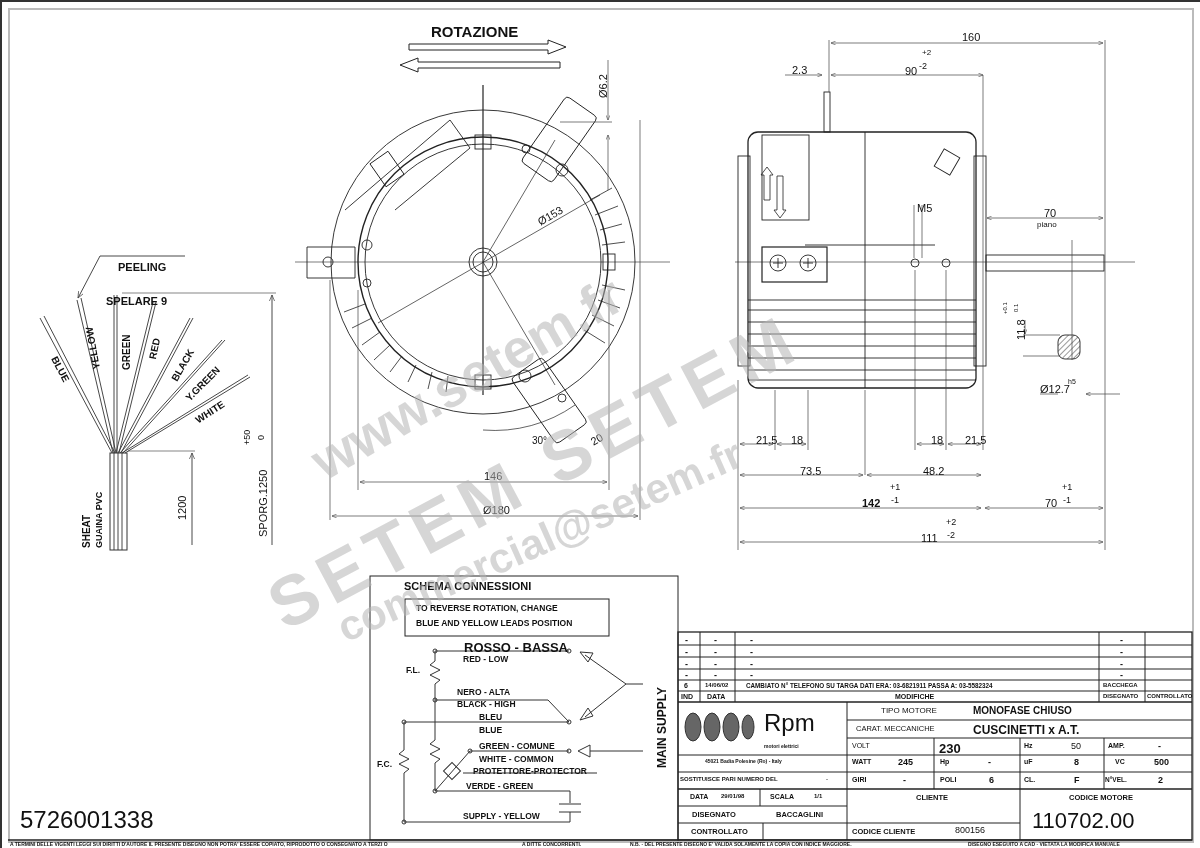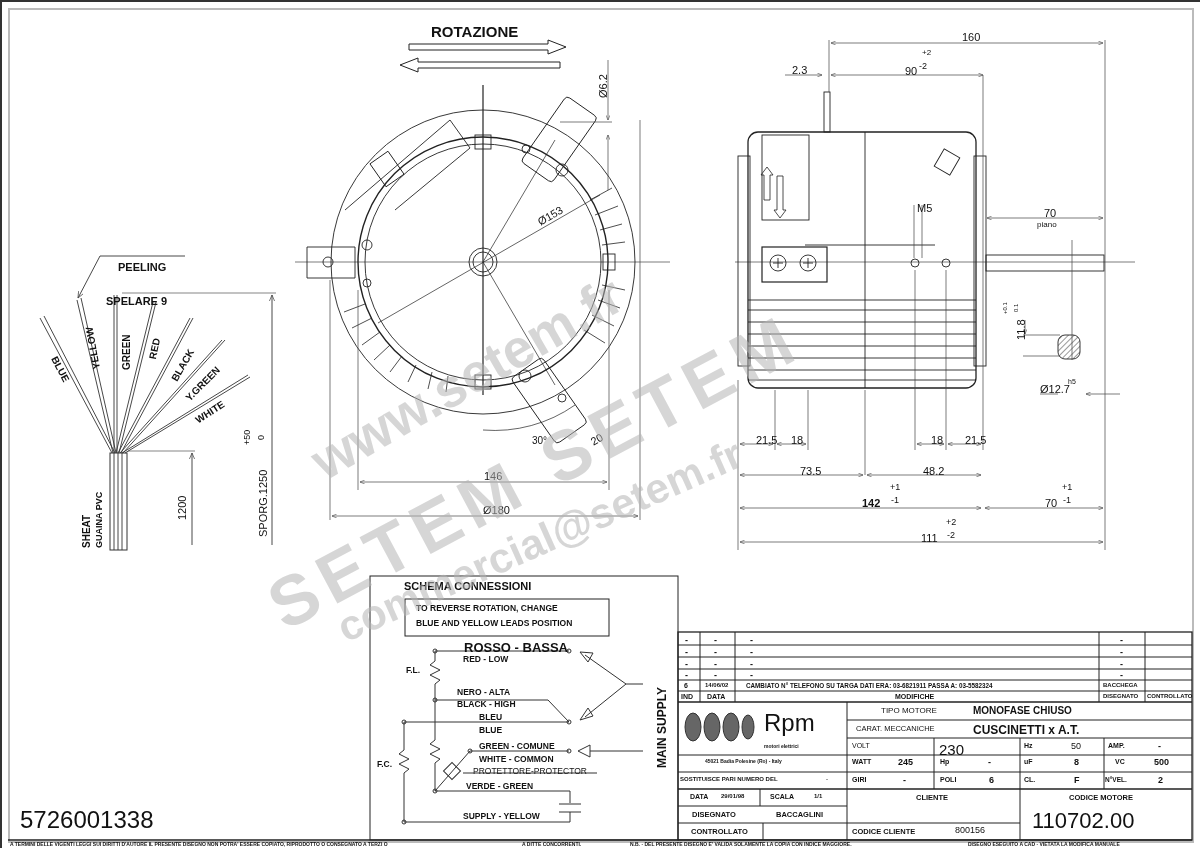--- a/index.html
+++ b/index.html
@@ -332,21 +332,21 @@
 <div class="t" style="left:416px;top:619px;font-size:8.5px;font-weight:bold;">BLUE AND YELLOW LEADS POSITION</div>
 <div class="t" style="left:464px;top:641px;font-size:13px;font-weight:bold;">ROSSO - BASSA</div>
 <div class="t" style="left:463px;top:655px;font-size:8.5px;font-weight:bold;">RED - LOW</div>
 <div class="t" style="left:406px;top:666px;font-size:8.5px;font-weight:bold;">F.L.</div>
 <div class="t" style="left:457px;top:688px;font-size:8.5px;font-weight:bold;">NERO - ALTA</div>
 <div class="t" style="left:457px;top:700px;font-size:8.5px;font-weight:bold;">BLACK - HIGH</div>
 <div class="t" style="left:479px;top:713px;font-size:8.5px;font-weight:bold;">BLEU</div>
 <div class="t" style="left:479px;top:726px;font-size:8.5px;font-weight:bold;">BLUE</div>
 <div class="t" style="left:479px;top:742px;font-size:8.5px;font-weight:bold;">GREEN - COMUNE</div>
 <div class="t" style="left:479px;top:755px;font-size:8.5px;font-weight:bold;">WHITE - COMMON</div>
-<div class="t" style="left:473px;top:767px;font-size:8.5px;font-weight:normal;">PROTETTORE-PROTECTOR</div>
+<div class="t" style="left:473px;top:767px;font-size:8.5px;font-weight:bold;">PROTETTORE-PROTECTOR</div>
 <div class="t" style="left:466px;top:782px;font-size:8.5px;font-weight:bold;">VERDE - GREEN</div>
 <div class="t" style="left:463px;top:812px;font-size:8.5px;font-weight:bold;">SUPPLY - YELLOW</div>
 <div class="t" style="left:377px;top:760px;font-size:8.5px;font-weight:bold;">F.C.</div>
 <div class="t" style="left:656px;top:768px;font-size:12px;font-weight:bold;transform:rotate(-90deg);transform-origin:left top;">MAIN SUPPLY</div>
 
 <div class="t" style="left:20px;top:808px;font-size:24px;">5726001338</div>
 
 <div>
   <div class="lbl" style="left:685px;top:635px;">-</div>
   <div class="lbl" style="left:714px;top:635px;">-</div>
@@ -378,21 +378,21 @@
 <div class="t" style="left:764px;top:711px;font-size:24px;">Rpm</div>
 <div class="t" style="left:764px;top:744px;font-size:5px;font-weight:bold;">motori elettrici</div>
 <div class="t" style="left:705px;top:759px;font-size:5px;font-weight:bold;">45021 Badia Polesine (Ro) - Italy</div>
 
 <div class="lbl" style="left:875px;top:706px;font-size:8px;font-weight:normal;margin-left:6px;">TIPO MOTORE</div>
 <div class="val" style="left:973px;top:705px;font-size:10px;">MONOFASE CHIUSO</div>
 <div class="lbl" style="left:856px;top:724px;font-size:7.5px;font-weight:normal;">CARAT. MECCANICHE</div>
 <div class="val" style="left:973px;top:723px;font-size:12px;">CUSCINETTI x A.T.</div>
 
 <div class="lbl" style="left:852px;top:742px;font-size:7px;font-weight:normal;">VOLT</div>
-<div class="val" style="left:939px;top:741px;font-size:15px;font-weight:normal;">230</div>
+<div class="val" style="left:939px;top:741px;font-size:13px;font-weight:bold;">230</div>
 <div class="lbl" style="left:1024px;top:742px;font-size:7px;">Hz</div>
 <div class="val" style="left:1071px;top:741px;font-size:9px;font-weight:normal;">50</div>
 <div class="lbl" style="left:1108px;top:742px;font-size:7px;">AMP.</div>
 <div class="val" style="left:1158px;top:741px;font-size:9px;">-</div>
 
 <div class="lbl" style="left:852px;top:758px;font-size:7px;">WATT</div>
 <div class="val" style="left:898px;top:757px;font-size:9px;">245</div>
 <div class="lbl" style="left:940px;top:758px;font-size:7px;">Hp</div>
 <div class="val" style="left:988px;top:757px;font-size:9px;">-</div>
 <div class="lbl" style="left:1024px;top:758px;font-size:7px;">uF</div>

